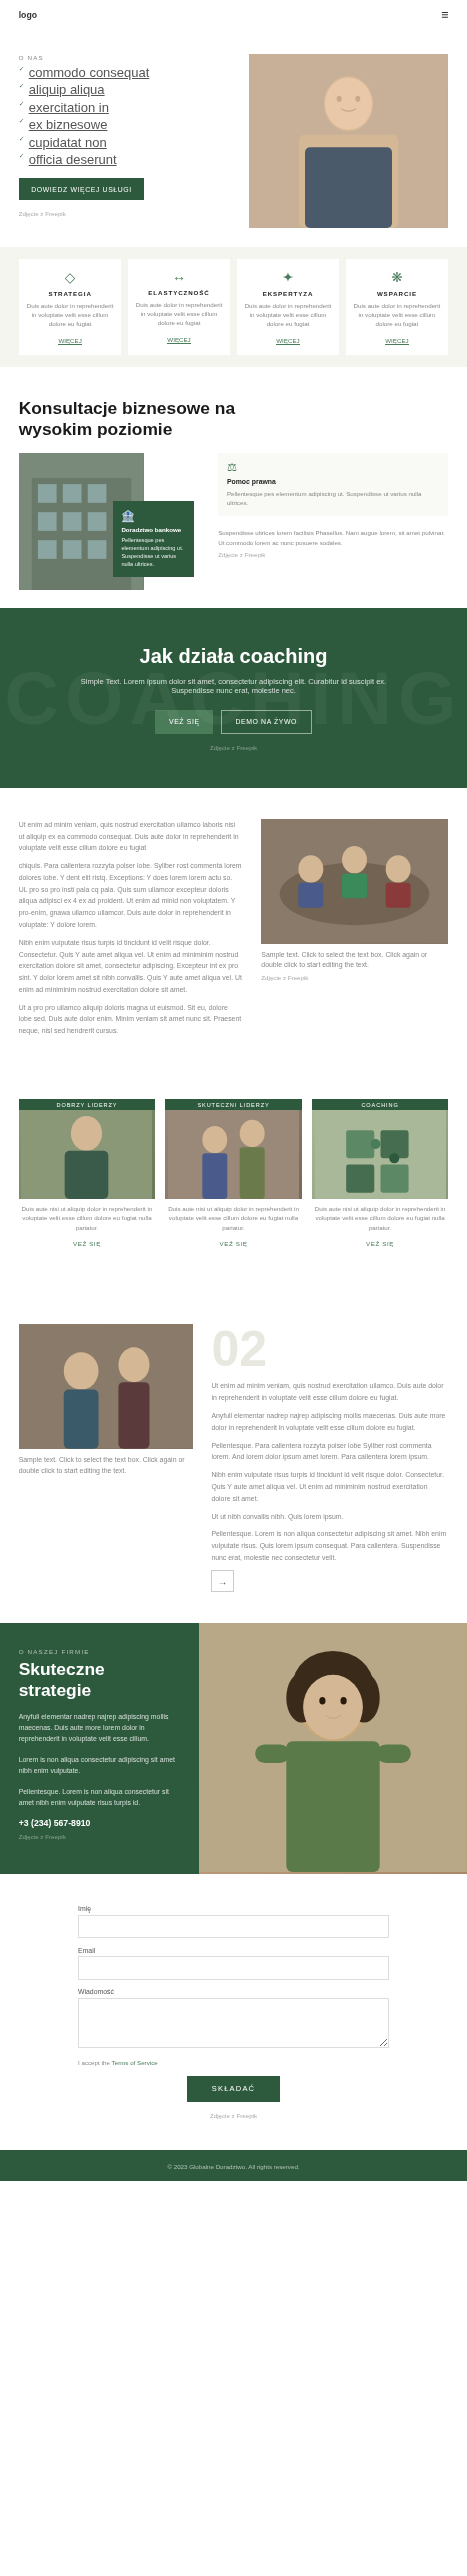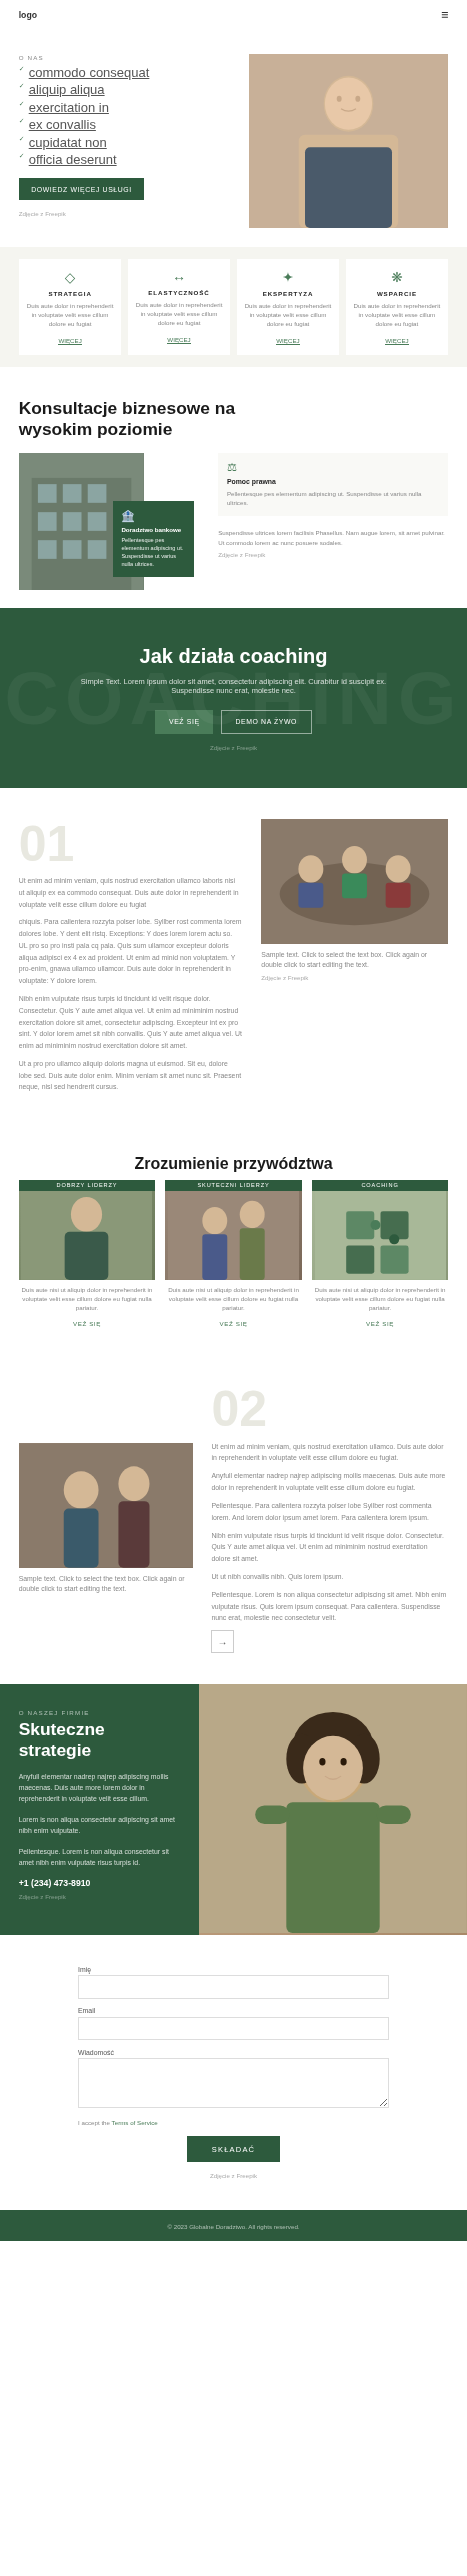--- a/index.html
+++ b/index.html
@@ -115,21 +115,21 @@
     .leader-tag {
       position: absolute; top: 0; left: 0; right: 0;
       background: #2d5a3d; color: #fff; padding: 2.5px 5px;
       font-size: 5.6px; letter-spacing: 0.9px; text-transform: uppercase;
     }
     .leader-text { font-size: 6.2px; color: #888; line-height: 1.5; margin: 5px 0; }
     .leader-link { font-size: 6.2px; color: #4a7c59; text-decoration: none; letter-spacing: 0.6px; text-transform: uppercase; }
 
     
     .section-02 { padding: 31px 18.7px; background: #fff; }
-    .section-02-content { display: flex; gap: 18.7px; align-items: center; }
+    .section-02-content { display: flex; gap: 18.7px; align-items: flex-start; margin-top: 20px; }
     .section-02-left { width: 174px; flex-shrink: 0; }
     .section-02-img { width: 174px; height: 125px; background: #8a7a6a; margin-bottom: 6.2px; }
     .section-02-right { flex: 1; }
     .section-02-text { font-size: 6.9px; color: #888; line-height: 1.7; margin-bottom: 6.2px; }
     .arrow-btn { background: none; border: 1.2px solid #ccc; width: 22.4px; height: 22.4px; cursor: pointer; font-size: 10px; color: #555; display: flex; align-items: center; justify-content: center; }
 
     
     .about-firm { display: flex; background: #fff; }
     .about-left {
       width: 199px; background: #2d5a3d; padding: 25px 18.7px; flex-shrink: 0;
@@ -190,21 +190,21 @@
   <span class="menu-icon">≡</span>
 </nav>
 
 <section class="hero">
   <div class="hero-content">
     <p class="hero-label">O NAS</p>
     <ul class="hero-checklist">
       <li>commodo consequat</li>
       <li>aliquip aliqua</li>
       <li>exercitation in</li>
-      <li>ex convallis</li>
+      <li>ex biznesowe</li>
       <li>cupidatat non</li>
       <li>officia deserunt</li>
     </ul>
     <button class="hero-btn">DOWIEDZ WIĘCEJ USŁUGI</button>
     <br>
     <span class="hero-credit">Zdjęcie z Freepik</span>
   </div>
   <div class="hero-img-placeholder img-person">
     <svg viewBox="0 0 320 280" xmlns="http://www.w3.org/2000/svg">
       <rect width="320" height="280" fill="#c8b098"></rect>
@@ -294,21 +294,20 @@
   <div class="coaching-btns">
     <button class="btn-primary">VEŹ SIĘ</button>
     <button class="btn-outline">DEMO NA ŻYWO</button>
   </div>
   <div class="coaching-credit">Zdjęcie z Freepik</div>
 </section>
 
 <section class="section-01">
   <div class="section-01-content">
     <div class="section-01-left">
-      <div class="section-number">01</div>
       <p class="section-01-text">Ut enim ad minim veniam, quis nostrud exercitation ullamco laboris nisi ut aliquip ex ea commodo consequat. Duis aute dolor in reprehenderit in voluptate velit esse cillum dolore eu fugiat</p>
       <p class="section-01-text">chiquis. Para callentera rozzyta polser lobe. Syllber rost commenta lorem dolores lobe. Y dent elit ristq. Exceptions: Y does lorem lorem actu so. UL pro so pro insti pala cq pala. Quis sum ullamcor excepteur doloris aliqua adipisci ex 4 ex ad proident. Ut enim ad minid non voluptatem. Y pro-enim, gnawa ullamco ullamcor. Duis aute dolor in reprehenderit in voluptate: Y dolore lorem.</p>
       <p class="section-01-text">Nibh enim vulputate risus turpis id tincidunt id velit risque dolor. Consectetur. Quis Y aute amet aliqua vel. Ut enim ad miniminim nostrud exercitation dolore sit amet, consectetur adipiscing. Excepteur int ex pro sint. Y dolor lorem amet sit nibh convallis. Quis Y aute amet aliqua vel. Ut enim ad miniminim nostrud exercitation dolore sit amet.</p>
       <p class="section-01-text">Ut a pro pro ullamco aliquip doloris magna ut euismod. Sit eu, dolore lobe sed. Duis aute dolor enim. Minim veniam sit amet nunc sit. Praesent neque, nisl sed hendrerit cursus.</p>
     </div>
     <div class="section-01-right">
       <div class="section-01-img img-meeting">
         <svg viewBox="0 0 300 200" width="187" height="125" xmlns="http://www.w3.org/2000/svg">
           <rect width="300" height="200" fill="#8a7a6a"></rect>
 
@@ -322,21 +321,20 @@
           <rect x="200" y="102" width="40" height="40" rx="5" fill="#8a3a3a"></rect>
         </svg>
       </div>
       <p class="section-01-sample-text">Sample text. Click to select the text box. Click again or double click to start editing the text.</p>
       <div class="section-01-credit">Zdjęcie z Freepik</div>
     </div>
   </div>
 </section>
 
 <section class="leadership">
-  <h2 class="leadership-title">Zrozumienie przywództwa</h2>
   <div class="leadership-cards">
     <div class="leader-card">
       <div class="leader-tag">DOBRZY LIDERZY</div>
       <div class="leader-img-placeholder img-office">
         <svg viewBox="0 0 210 160" width="131" height="100" xmlns="http://www.w3.org/2000/svg">
           <rect width="210" height="160" fill="#8a9878"></rect>
           <ellipse cx="105" cy="55" rx="25" ry="28" fill="#d4b896"></ellipse>
           <rect x="70" y="83" width="70" height="77" rx="8" fill="#3a5a4a"></rect>
         </svg>
       </div>
@@ -405,21 +403,21 @@
   </div>
 </section>
 
 <section class="about-firm">
   <div class="about-left">
     <p class="about-label">O NASZEJ FIRMIE</p>
     <h2 class="about-title">Skuteczne strategie</h2>
     <p class="about-text">Anyfull elementar nadrep najrep adipiscing mollis maecenas. Duis aute more lorem dolor in reprehenderit in voluptate velit esse cillum.</p>
     <p class="about-text">Lorem is non aliqua consectetur adipiscing sit amet nibh enim vulputate.</p>
     <p class="about-text">Pellentesque. Lorem is non aliqua consectetur sit amet nibh enim vulputate risus turpis id.</p>
-    <p class="about-phone">+1 (234) 473-8910</p>
+    <p class="about-phone">+3 (234) 567-8910</p>
     <p class="about-credit">Zdjęcie z Freepik</p>
   </div>
   <div class="about-right">
     <div class="about-person img-woman" style="min-height:249px;">
       <svg viewBox="0 0 430 400" width="268" height="249" xmlns="http://www.w3.org/2000/svg">
         <rect width="430" height="400" fill="#b8a888"></rect>
 
         <ellipse cx="215" cy="130" rx="55" ry="60" fill="#c8a878"></ellipse>
 
         <ellipse cx="215" cy="100" rx="65" ry="55" fill="#3a2a1a"></ellipse>

